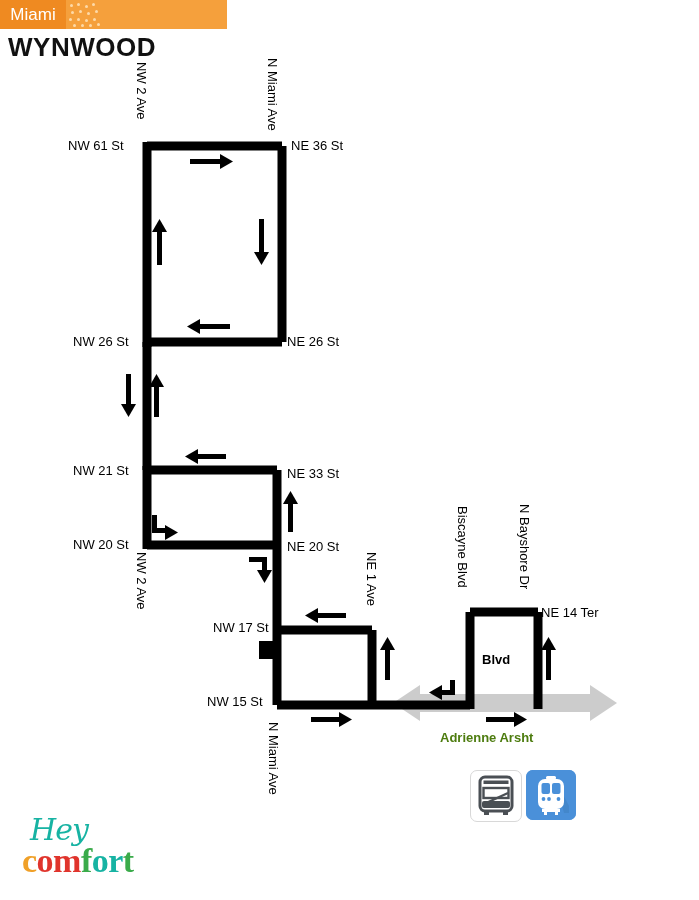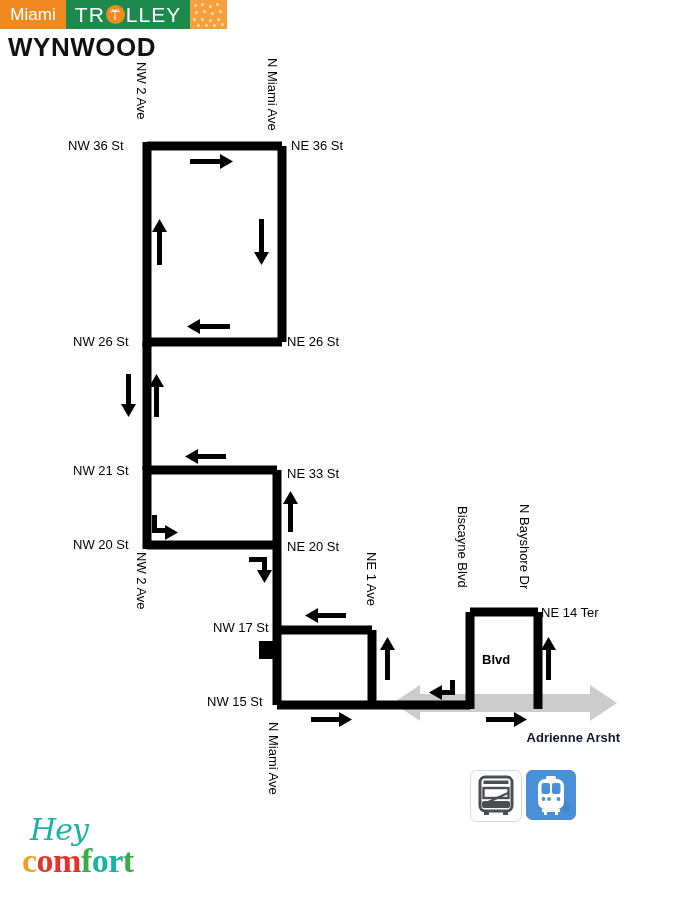--- a/index.html
+++ b/index.html
@@ -107,24 +107,24 @@
     font-size: 13px;
     font-weight: bold;
     color: #000000;
     white-space: nowrap;
     font-family: "Liberation Sans", sans-serif;
   }
   #station-label {
     position: absolute;
     left: 440px; top: 730px;
     width: 180px;
-    text-align: right;
+    text-align: left;
     font-size: 13px;
     font-weight: bold;
-    color: #0f172a;
+    color: #4d7c0f;
     line-height: 1.25;
     font-family: "Liberation Sans", sans-serif;
   }
 
   
   #mode-icons {
     position: absolute;
     left: 470px; top: 770px;
     display: flex;
     gap: 4px;
@@ -160,34 +160,20 @@
     letter-spacing: -0.5px;
     font-family: Liberation Serif, serif;
   }
   #hc-comfort span { display: inline; }
 </style>
 </head>
 <body>
 
 <div id="brand-logo">
   <div class="logo-miami">Miami</div>
-  <div class="logo-trolley">
-    <span>TR</span>
-      <span class="tl-o">
-        <svg class="palm" viewBox="0 0 20 20">
-        <path d="M9.6 6 L9.1 17 L10.9 17 L10.4 6 Z" fill="#ffffff"></path>
-        <path d="M10 5 C6 4 3.5 6 2.6 8 C4.5 6.4 7 6 10 6.6 Z" fill="#ffffff"></path>
-        <path d="M10 5 C14 4 16.5 6 17.4 8 C15.5 6.4 13 6 10 6.6 Z" fill="#ffffff"></path>
-        <path d="M10 5 C7.5 2.5 4.5 2.6 3 3.8 C5.6 3.6 8 4.3 10 6 Z" fill="#ffffff"></path>
-        <path d="M10 5 C12.5 2.5 15.5 2.6 17 3.8 C14.4 3.6 12 4.3 10 6 Z" fill="#ffffff"></path>
-        <circle cx="10" cy="5.2" r="1.2" fill="#ffffff"></circle>
-      </svg>
-      </span>
-      <span>LLEY</span>
-  </div>
   <div class="logo-dots">
     <span class="d" style="left:4px;top:4px"></span>
       <span class="d" style="left:11px;top:3px"></span>
     <span class="d" style="left:19px;top:5px"></span>
       <span class="d" style="left:26px;top:3px"></span>
     <span class="d" style="left:5px;top:11px"></span>
       <span class="d" style="left:13px;top:10px"></span>
     <span class="d" style="left:21px;top:12px"></span>
       <span class="d" style="left:29px;top:10px"></span>
     <span class="d" style="left:3px;top:18px"></span>
@@ -316,21 +302,21 @@
 
     <g>
       <rect x="546" y="648" width="5" height="32"></rect>
       <polygon points="541,650 548.5,637 556,650"></polygon>
     </g>
   </g>
 
   <rect x="259" y="641" width="17" height="18" fill="#000000"></rect>
 </svg>
 
-<div class="label" style="left:68px; top:139px;">NW 36 St</div>
+<div class="label" style="left:68px; top:139px;">NW 61 St</div>
 <div class="label" style="left:73px; top:335px;">NW 26 St</div>
 <div class="label" style="left:73px; top:464px;text-align:right;">NW 21 St</div>
 <div class="label" style="left:73px; top:538px;">NW 20 St</div>
 <div class="label" style="left:207px; top:621px;margin-left:6px;">NW 17 St</div>
 <div class="label" style="left:207px; top:695px;">NW 15 St</div>
 
 <div class="label" style="left:291px; top:139px;">NE 36 St</div>
 <div class="label" style="left:287px; top:335px;">NE 26 St</div>
 <div class="label" style="left:287px; top:467px;">NE 33 St</div>
 <div class="label" style="left:287px; top:540px;">NE 20 St</div>

